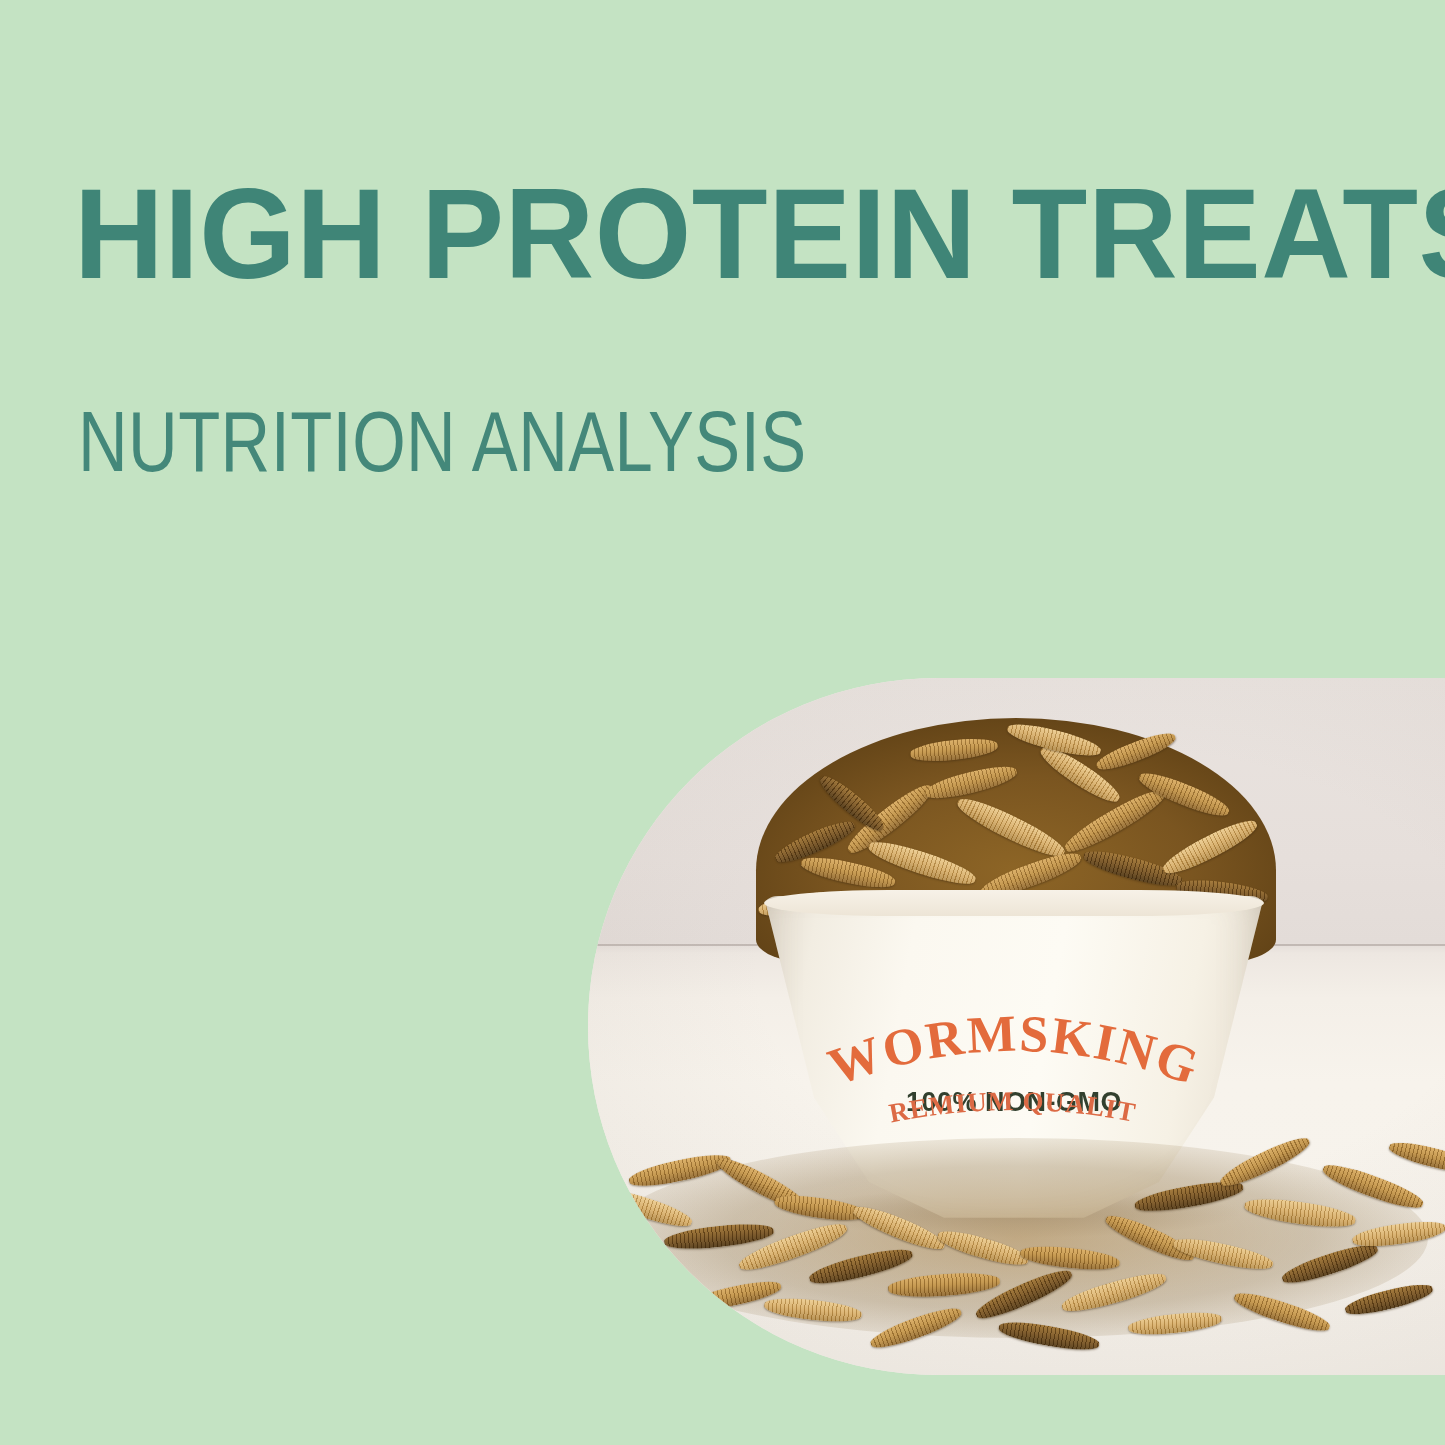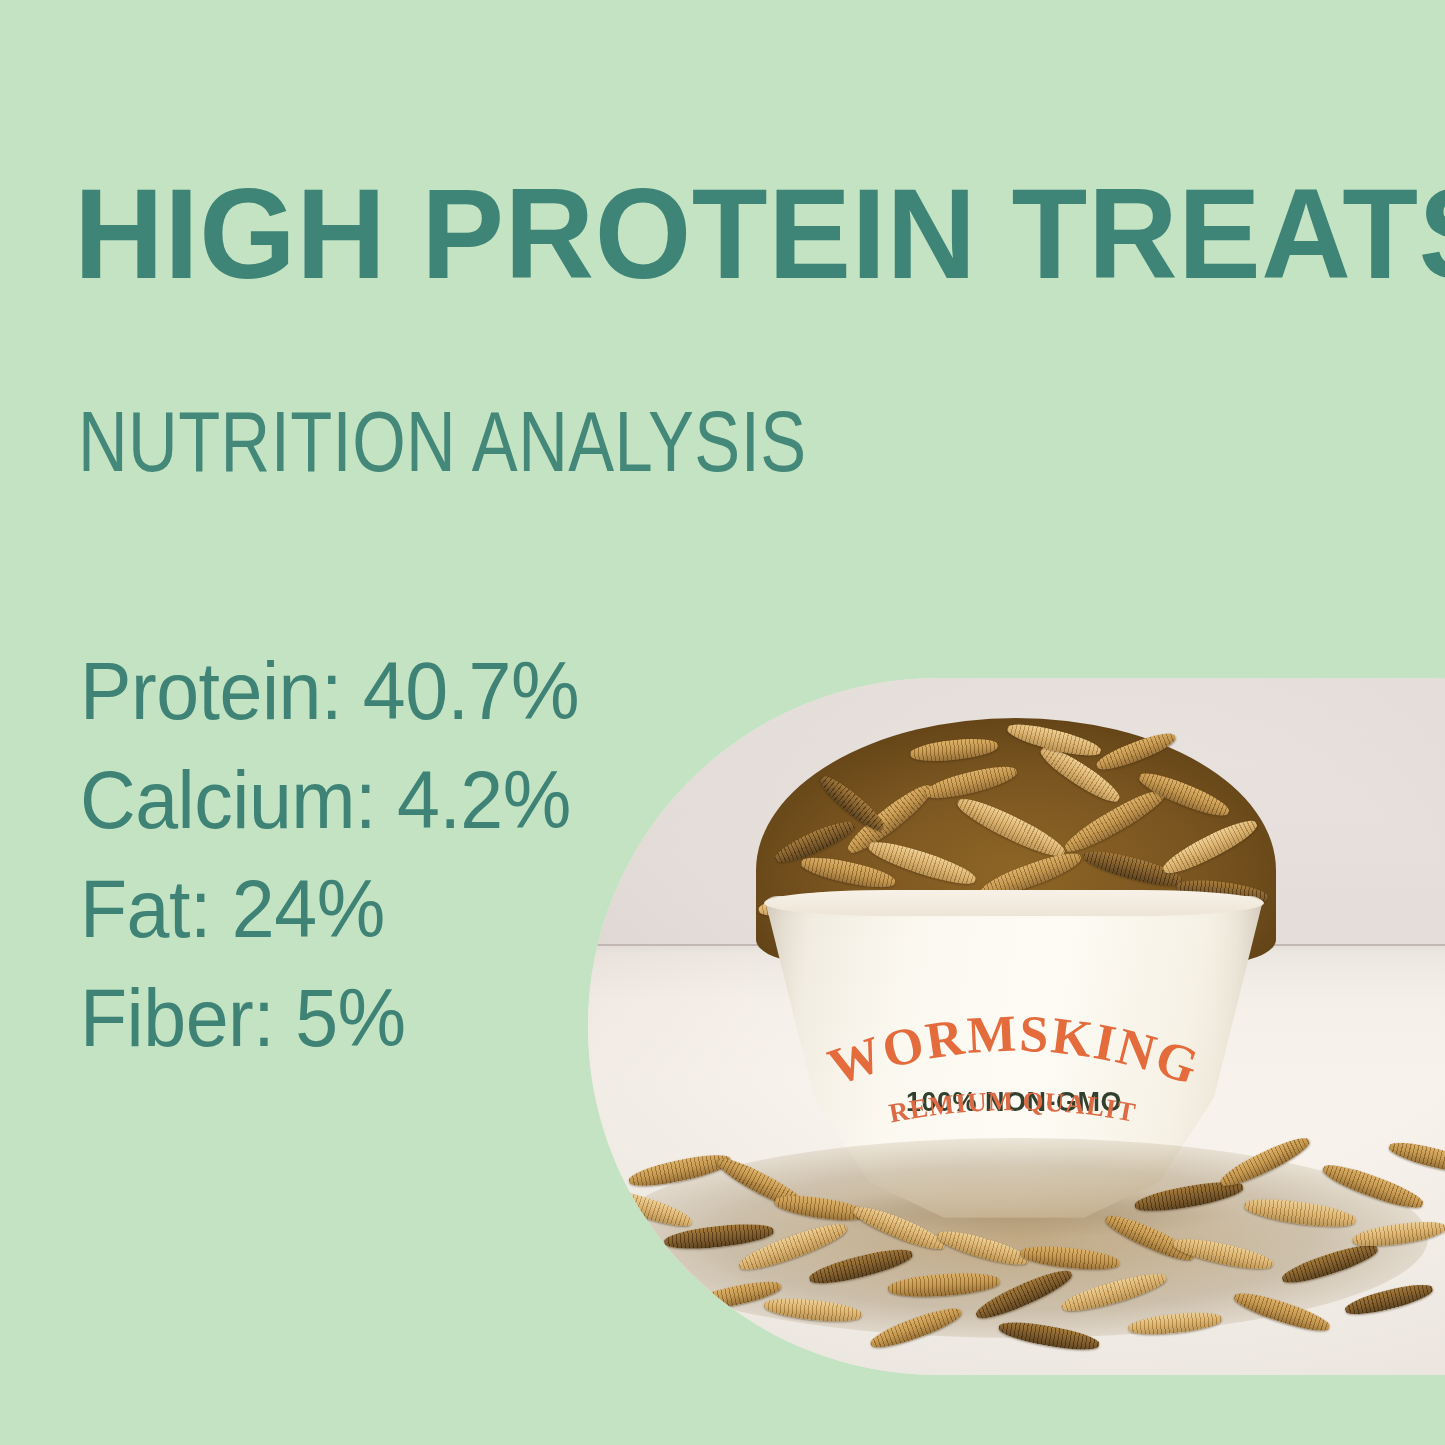--- a/index.html
+++ b/index.html
@@ -240,26 +240,20 @@
 </style>
 </head>
 <body>
 
 <div class="poster" style="--bg: #C4E3C3;">
 
   <h1 class="headline">HIGH PROTEIN TREATS</h1>
 
   <h2 class="subhead">NUTRITION ANALYSIS</h2>
 
-  <ul class="facts">
-    <li class="fact">Protein: 40.7%</li>
-    <li class="fact">Calcium: 4.2%</li>
-    <li class="fact">Fat: 24%</li>
-    <li class="fact">Fiber: 5%</li>
-  </ul>
 
   <div class="photo-panel" aria-label="White ceramic bowl heaped with dried black soldier fly larvae, more larvae scattered around it">
 
     <div class="photo-bg"></div>
 
     <div class="bowl-shadow"></div>
 
     <div class="pile">
       <div class="pile-mass"></div>
       <div class="larva dark" style="left:34px;  top:120px; width:86px; height:20px; transform:rotate(-24deg);"></div>

